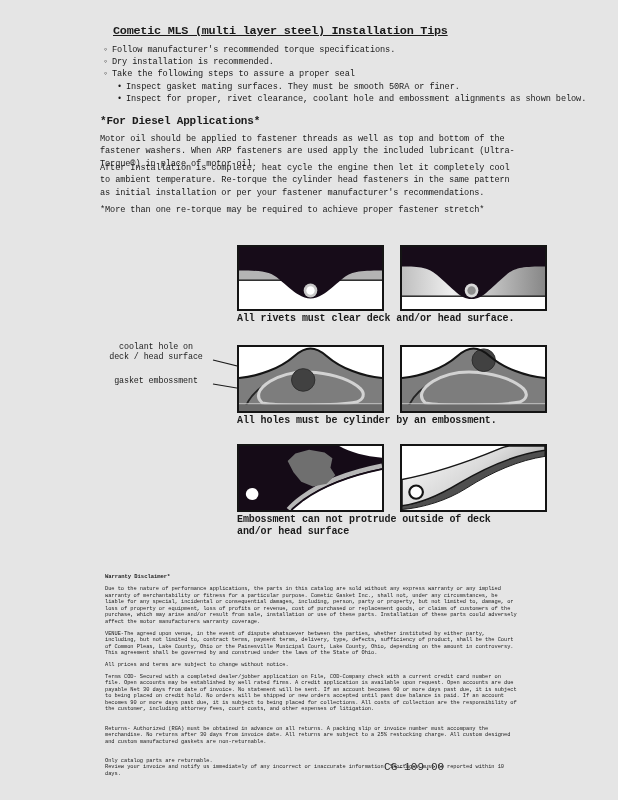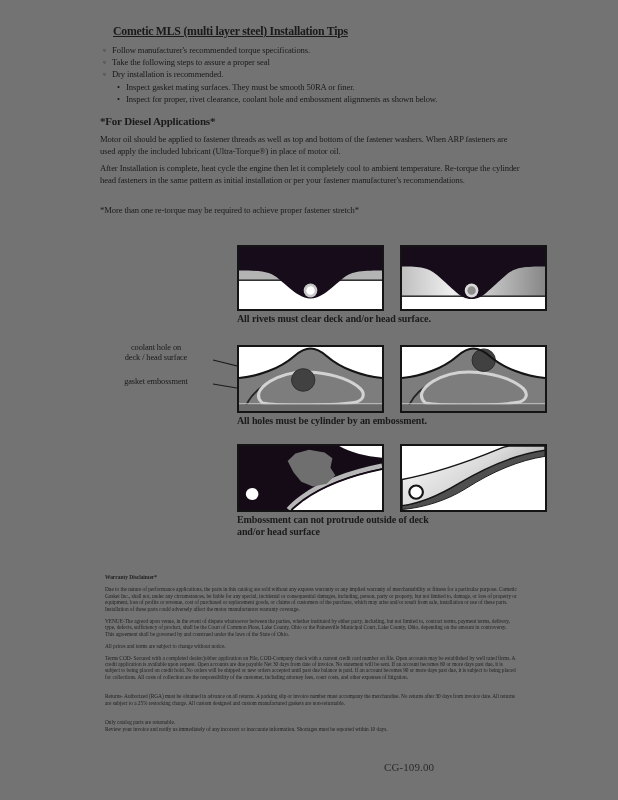--- a/index.html
+++ b/index.html
@@ -1,19 +1,19 @@
 <!DOCTYPE html>
 <html><head>
 <meta charset="utf-8">
 <style>
   * { margin:0; padding:0; box-sizing:border-box; }
   html,body { background:#ffffff; }
   .page {
-    position:relative; width:618px; height:800px; background:#737373;
-    font-family:Liberation Serif, serif; color:#1a1a1a; overflow:hidden;
+    position:relative; width:618px; height:800px; background:#e5e5e5;
+    font-family:Liberation Mono, monospace; color:#1a1a1a; overflow:hidden;
   }
   .page-title {
     position:absolute; left:113px; top:24px;
     font-size:11.8px; font-weight:bold; letter-spacing:-0.25px;
     text-decoration:underline; white-space:nowrap;
   }
   .tips { position:absolute; left:103px; top:44px; font-size:8.6px; letter-spacing:-0.1px; line-height:12.2px; white-space:nowrap; }
   .b-line .m { display:inline-block; width:9px; }
   .b-line.sub { padding-left:14px; }
   .diesel-heading { position:absolute; left:100px; top:115px; font-size:11px; font-weight:bold; letter-spacing:-0.2px; }
@@ -40,22 +40,22 @@
 </style>
 </head>
 <body>
 
 <div class="page">
 
   <div class="page-title">Cometic MLS (multi layer steel) Installation Tips</div>
 
   <div class="tips">
     <div class="b-line"><span class="m">◦</span><span>Follow manufacturer's recommended torque specifications.</span></div>
+    <div class="b-line"><span class="m">◦</span><span>Dry installation is recommended.</span></div>
     <div class="b-line"><span class="m">◦</span><span>Take the following steps to assure a proper seal</span></div>
-    <div class="b-line"><span class="m">◦</span><span>Dry installation is recommended.</span></div>
     <div class="b-line sub"><span class="m">•</span><span>Inspect gasket mating surfaces.  They must be smooth 50RA or finer.</span></div>
     <div class="b-line sub"><span class="m">•</span><span>Inspect for proper, rivet clearance, coolant hole and embossment alignments as shown below.</span></div>
   </div>
 
   <div class="diesel-heading">*For Diesel Applications*</div>
   <p class="body-par p1">Motor oil should be applied to fastener threads as well as top and bottom of the fastener washers. When ARP fasteners are used apply the included lubricant (Ultra-Torque®) in place of motor oil.</p>
   <p class="body-par p2">After Installation is complete, heat cycle the engine then let it completely cool to ambient temperature. Re-torque the cylinder head fasteners in the same pattern as initial installation or per your fastener manufacturer's recommendations.</p>
   <p class="body-par pnote">*More than one re-torque may be required to achieve proper fastener stretch*</p>
 
   <div class="dg-label" style="left:237px;top:230px;">RIGHT</div>

